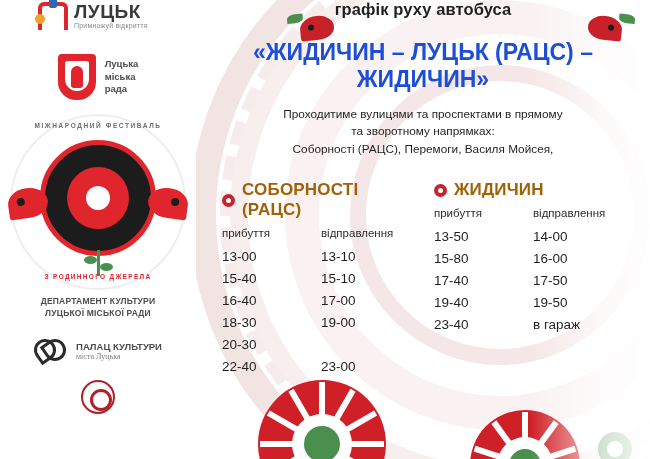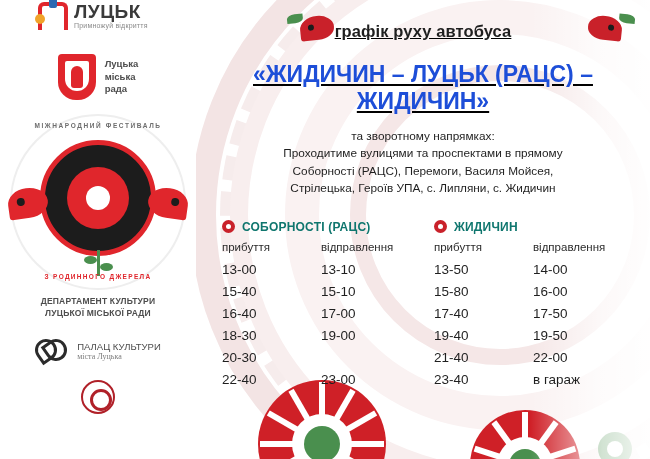--- a/index.html
+++ b/index.html
@@ -242,21 +242,21 @@
   .palace .glyph {
     width: 34px; height: 34px; position: relative;
   }
   .palace .glyph .c1, .palace .glyph .c2 {
     position: absolute; width: 22px; height: 22px; border: 3px solid #2b2b2b;
     border-radius: 50% 50% 50% 0;
   }
   .palace .glyph .c1 { left: 0; top: 5px; transform: rotate(-35deg); }
   .palace .glyph .c2 { left: 10px; top: 5px; transform: rotate(55deg); }
   .palace-text { text-align: left; }
-  .palace-text .l1 { font-size: 9.5px; font-weight: normal; color: #4d4d4d; }
+  .palace-text .l1 { font-size: 9.5px; font-weight: bold; color: #4d4d4d; }
   .palace-text .l2 { font-size: 8px; color: #7a7a7a; font-family: Liberation Serif, serif; }
 
   .seal {
     margin-top: 12px;
     display: inline-block;
     width: 34px; height: 34px; border-radius: 50%;
     border: 2px solid #b02028; position: relative;
   }
   .seal::after {
     content: ""; position: absolute; left: 7px; top: 7px;
@@ -264,24 +264,22 @@
     border: 3px solid #b02028;
   }
 
   
   .content {
     position: absolute; left: 196px; top: 0; right: 0; bottom: 0;
     z-index: 4;
   }
 
   .title-block {
-    padding-top: 22px;
     text-align: center;
     position: relative;
-    text-decoration: underline;
   }
   .title-line1 {
     font-size: 16.5px; font-weight: bold; color: #1f1f1f; letter-spacing: .1px;
   }
   .title-line2 {
     font-size: 23px; font-weight: bold; color: #1d4ed8; margin-top: 20px;
   }
   .bird-deco {
     position: absolute; top: 16px;
     width: 34px; height: 24px; background: #c9212a;
@@ -320,21 +318,21 @@
   }
   .stop-flower {
     width: 13px; height: 13px; border-radius: 50%;
     background: #c9212a; position: relative; flex: 0 0 auto;
   }
   .stop-flower::after {
     content: ""; position: absolute; left: 4px; top: 4px;
     width: 5px; height: 5px; border-radius: 50%; background: #fff;
   }
   .stop-name {
-    font-size: 12px; font-weight: bold; color: #0f766e; letter-spacing: .2px;
+    font-size: 17px; font-weight: bold; color: #a16207; letter-spacing: .2px;
   }
 
   .sub-head {
     display: flex; font-size: 11.5px; color: #2b2b2b; margin-bottom: 6px;
   }
   .sub-head div { flex: 1 1 0; }
 
   .time-row {
     display: flex; font-size: 13.5px; color: #1f1f1f;
     padding: 3.5px 0;
@@ -440,24 +438,23 @@
         <span class="leaf"></span>
       </div>
     <div class="bird-deco right">
         <span class="leaf"></span>
       </div>
     <div class="title-line1">графік руху автобуса</div>
     <div class="title-line2">«ЖИДИЧИН – ЛУЦЬК (РАЦС) – ЖИДИЧИН»</div>
   </div>
 
   <div class="route-desc">
+    <div>Проходитиме вулицями та проспектами в прямому</div>
     <div>та зворотному напрямках:</div>
-    <div>Проходитиме вулицями та проспектами в прямому</div>
     <div>Соборності (РАЦС), Перемоги, Василя Мойсея,</div>
-    <div>Стрілецька, Героїв УПА, с. Липляни, с. Жидичин</div>
   </div>
 
   <div class="table-wrap">
 
     <div class="stop-col">
       <div class="stop-head">
         <span class="stop-flower"></span>
         <span class="stop-name">СОБОРНОСТІ (РАЦС)</span>
       </div>
       <div class="sub-head">
@@ -508,23 +505,19 @@
       </div>
       <div class="time-row">
         <div>17-40</div>
         <div class="dep">17-50</div>
       </div>
       <div class="time-row">
         <div>19-40</div>
         <div class="dep">19-50</div>
       </div>
       <div class="time-row">
-        <div>21-40</div>
-        <div class="dep">22-00</div>
-      </div>
-      <div class="time-row">
         <div>23-40</div>
         <div class="dep garage">в гараж</div>
       </div>
     </div>
 
   </div>
 </div>
 
 </body></html>

